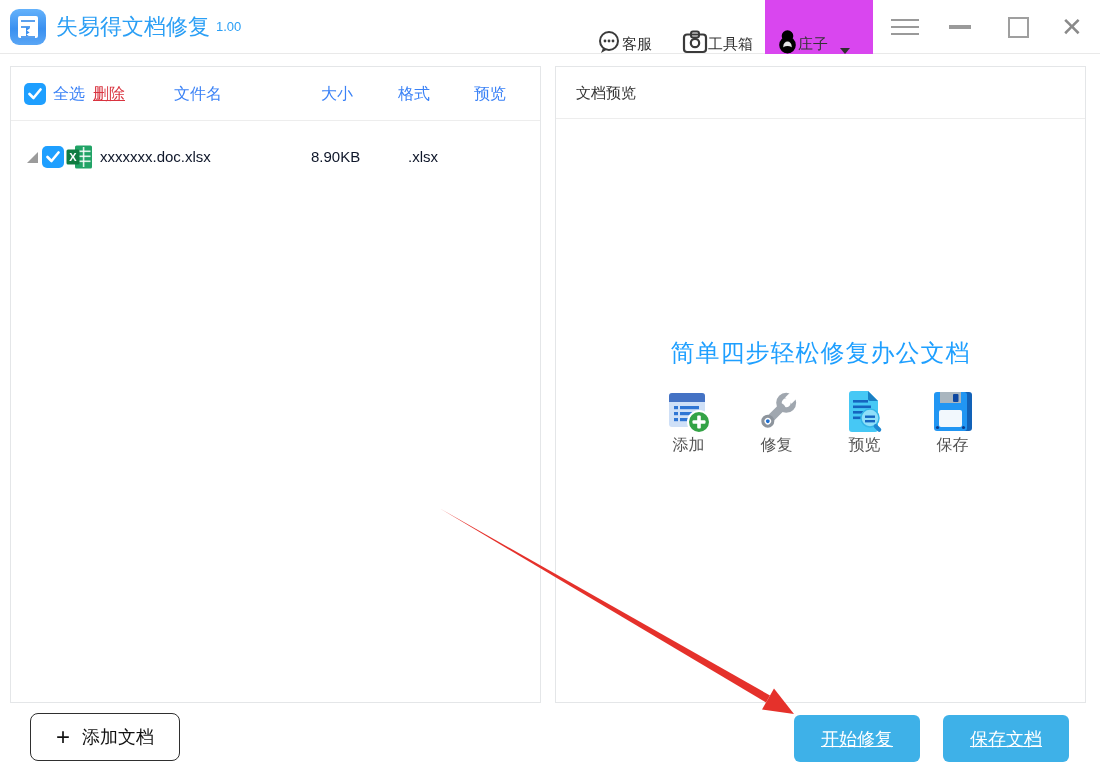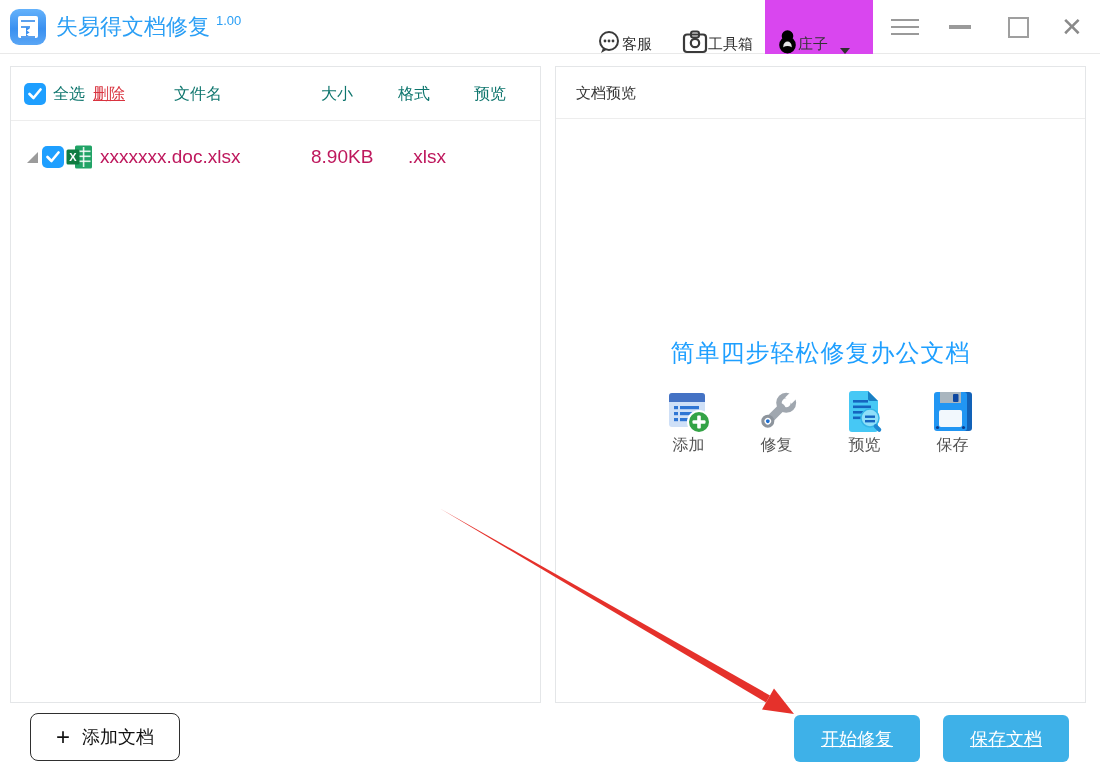--- a/index.html
+++ b/index.html
@@ -2,21 +2,21 @@
 <html><head>
 <meta charset="utf-8">
 <style>
   * { margin:0; padding:0; box-sizing:border-box; }
   html,body { width:1100px; height:775px; overflow:hidden; background:#fff;
     font-family:"Liberation Sans","DejaVu Sans",sans-serif; }
 
   
   .titlebar { position:absolute; top:0; left:0; width:1100px; height:54px;
     background:#fff; border-bottom:1px solid #e9e9e9; }
-  .brand { position:absolute; left:10px; top:9px; display:flex; align-items:flex-start; }
+  .brand { position:absolute; left:10px; top:9px; display:flex; align-items:center; }
   .logo { width:36px; height:36px; border-radius:9px;
     background:linear-gradient(180deg,#64b2fb 0%,#3a90f0 55%,#5aa6f5 100%);
     position:relative; }
   .logo .doc { position:absolute; left:8px; top:7px; width:20px; height:22px;
     background:#fff; border-radius:2px; }
   .logo .doc i { display:block; height:2px; background:#5aa0ee; margin:4px 3px 0 3px; }
   .logo .doc .zig { position:absolute; left:8px; top:11px; width:4px; height:9px;
     background:#3a90f0; clip-path:polygon(0 0,100% 15%,20% 40%,90% 62%,10% 82%,70% 100%,0 100%); }
   .app-title { margin-left:10px; font-size:22px; color:#2b9ff5; line-height:36px; }
   .app-version { margin-left:6px; font-size:13px; color:#2b9ff5; line-height:24px; }
@@ -38,27 +38,27 @@
   .wc-max { left:1002px; }
   .wc-max .box { width:21px; height:21px; border:2px solid #9f9f9f; }
   .wc-close { left:1056px; font-size:26px; color:#8a8a8a; font-weight:bold; }
 
   
   .panel { position:absolute; top:66px; height:637px; border:1px solid #e4e6e8; background:#fff; }
   .left-panel { left:10px; width:531px; }
   .right-panel { left:555px; width:531px; }
 
   .list-header { position:relative; height:54px; border-bottom:1px solid #ededed; }
-  .hdr-cell { position:absolute; top:0; line-height:54px; font-size:16px; color:#0f766e; }
+  .hdr-cell { position:absolute; top:0; line-height:54px; font-size:16px; color:#3b82f6; }
   .checkbox { width:22px; height:22px; border-radius:5px; background:#1e9fff;
     display:flex; align-items:center; justify-content:center; cursor:pointer; }
   .delete-link { color:#d9333f; text-decoration:underline; cursor:pointer; }
 
   .file-row { position:relative; height:56px; margin-top:8px; }
-  .row-cell { position:absolute; line-height:56px; font-size:19px; color:#be185d; }
+  .row-cell { position:absolute; line-height:56px; font-size:15px; color:#0f172a; }
   .tree-arrow { position:absolute; left:16px; top:23px; width:11px; height:11px;
     background:#8a8a8a; clip-path:polygon(100% 0,100% 100%,0 100%); opacity:.85; }
 
   .excel-icon { position:absolute; left:55px; top:16px; width:27px; height:24px; }
 
   .preview-header { height:52px; line-height:52px; border-bottom:1px solid #ededed;
     padding-left:20px; font-size:15px; color:#333; }
   .placeholder { position:absolute; top:270px; left:0; width:100%; text-align:center; }
   .slogan { font-size:24px; color:#1e9fff; letter-spacing:1px; }
   .steps { margin-top:20px; display:flex; justify-content:center; gap:32px; }

